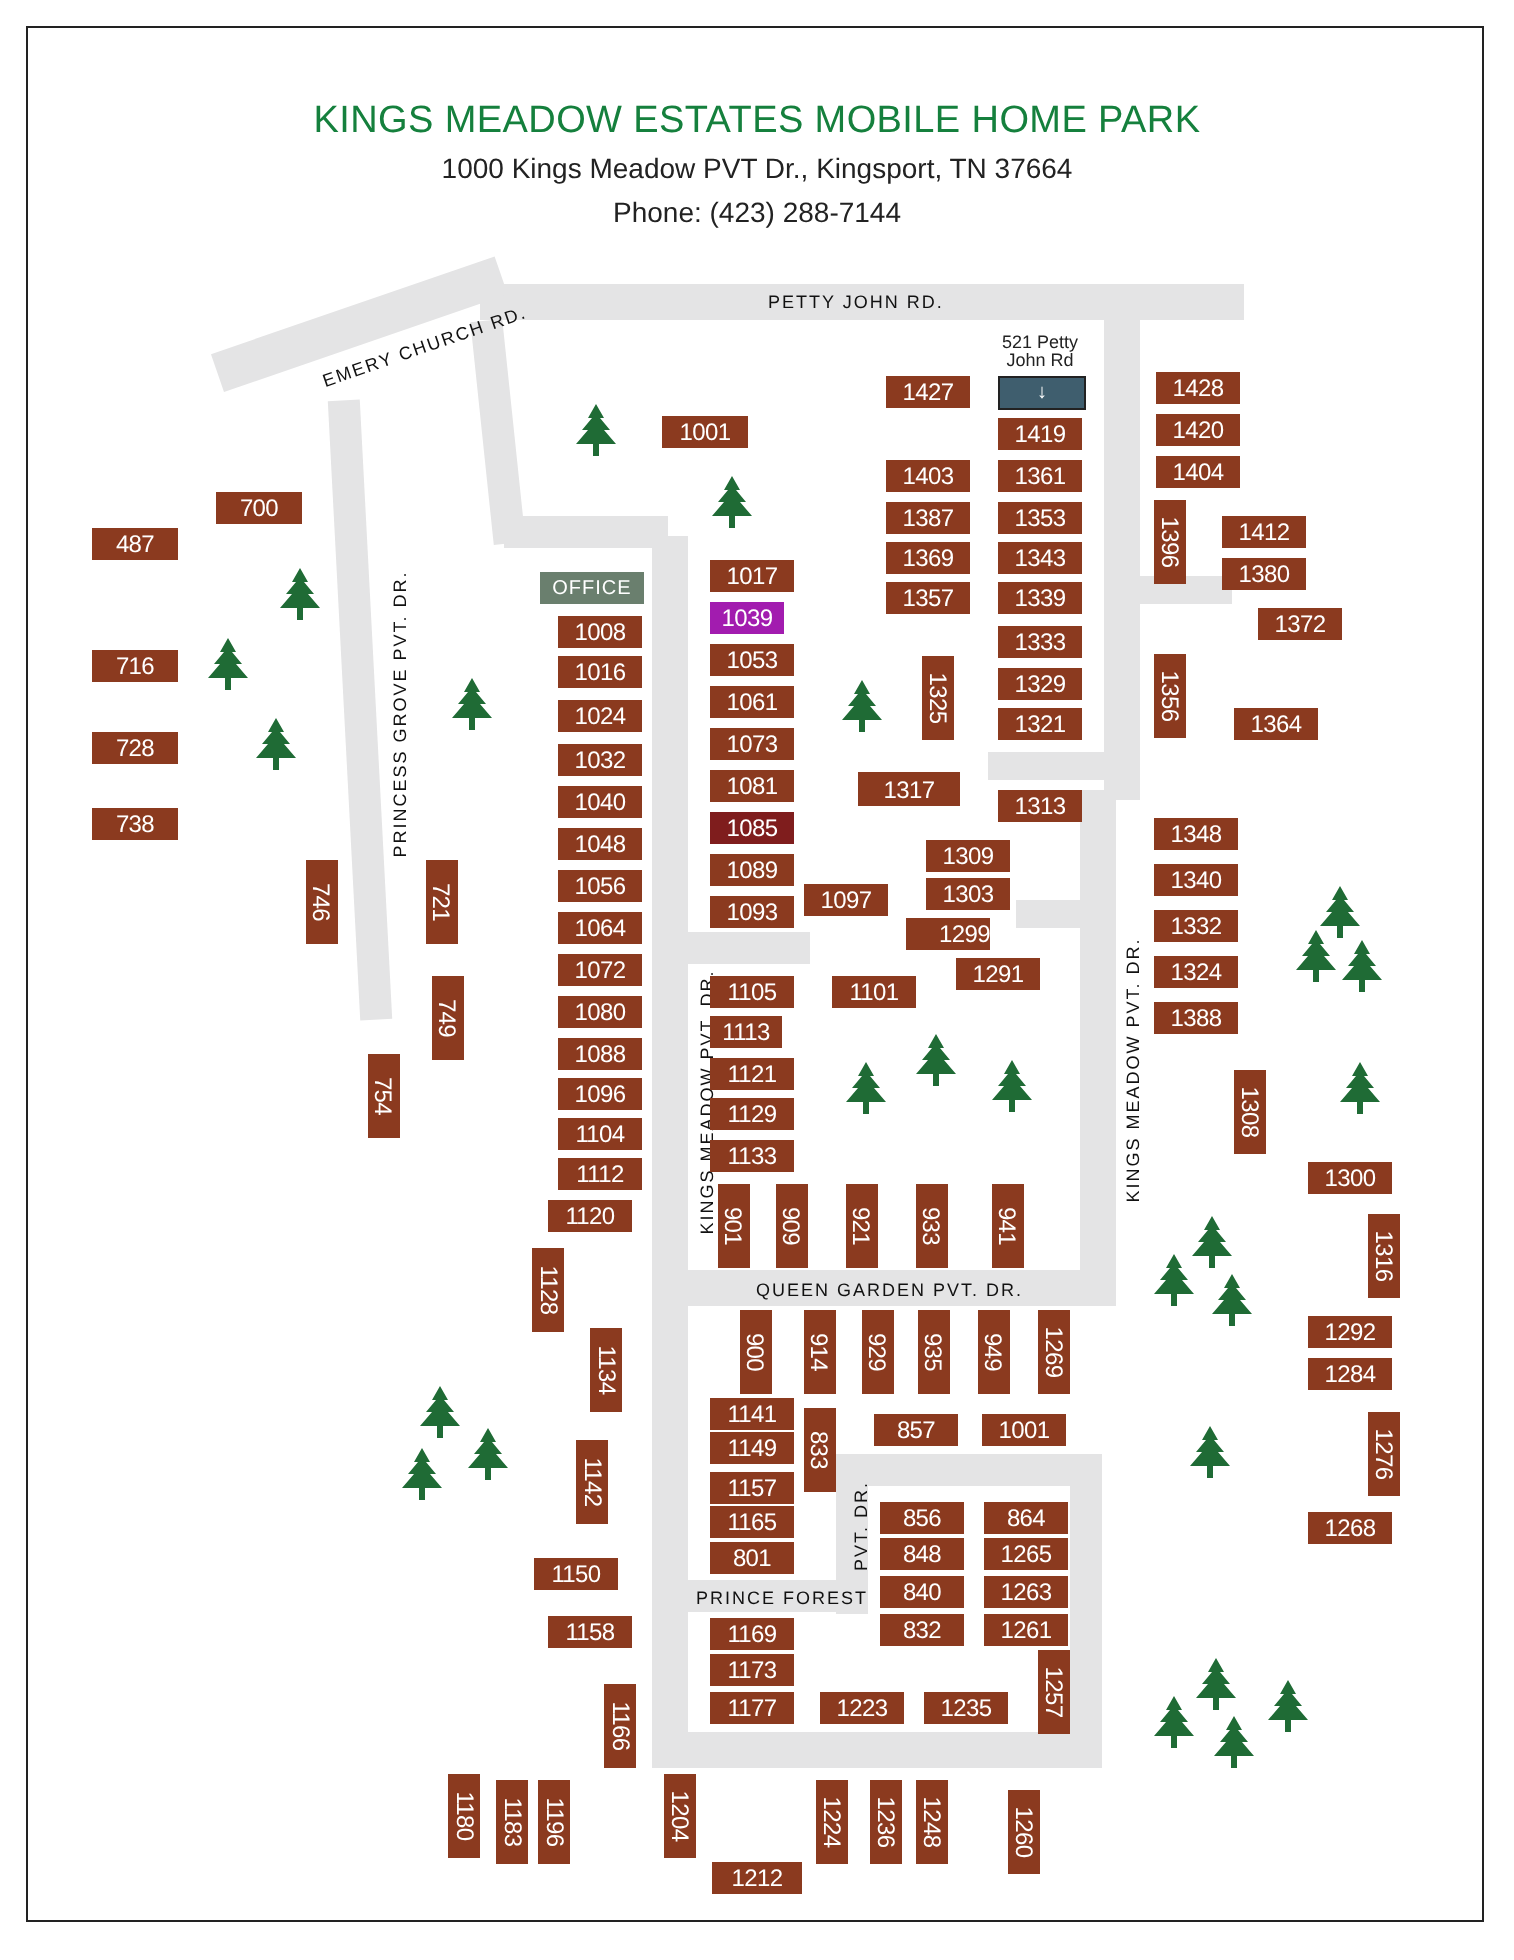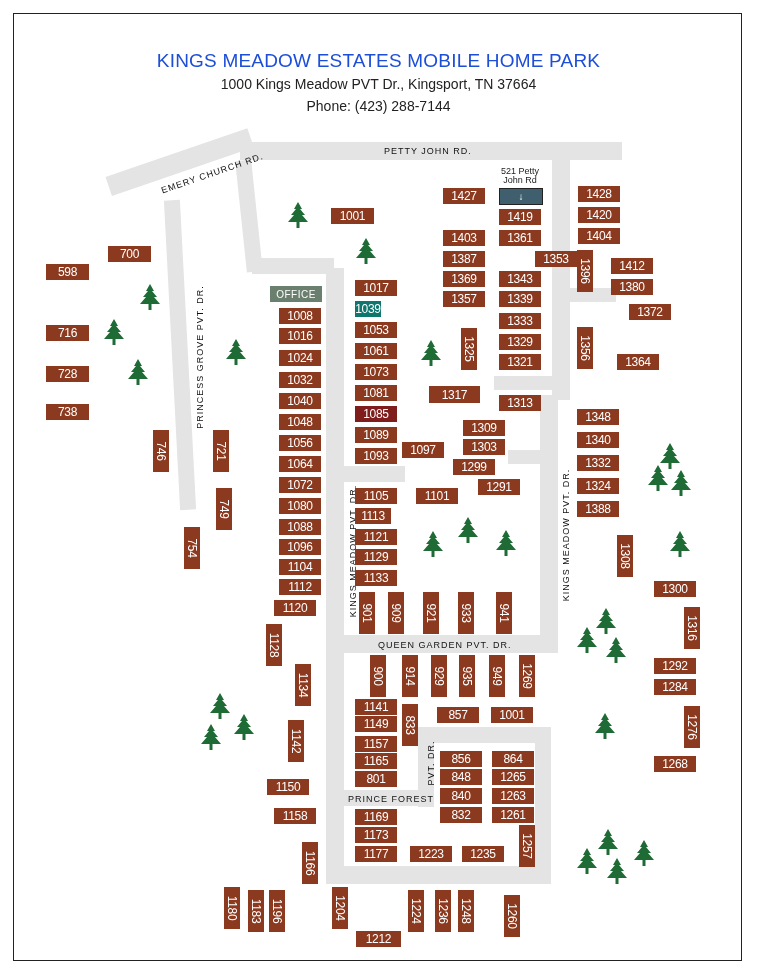--- a/index.html
+++ b/index.html
@@ -1,18 +1,18 @@
 <!DOCTYPE html>
 <html><head>
 <meta charset="utf-8">
 <style>
   html, body { margin:0; padding:0; background:#ffffff; }
   body { width:757px; height:980px; position:relative; overflow:hidden; font-family:"Liberation Sans", sans-serif; }
   .frame { position:absolute; left:13px; top:13px; width:729px; height:948px; border:1.5px solid #222; box-sizing:border-box; }
-  .title { position:absolute; left:0; width:757px; top:50px; text-align:center; color:#1d4ed8; font-size:19px; letter-spacing:0.2px; }
+  .title { position:absolute; left:0; width:757px; top:50px; text-align:center; color:#15803d; font-size:19px; letter-spacing:0.2px; }
   .addr { position:absolute; left:0; width:757px; top:76px; text-align:center; color:#222; font-size:14px; }
   .phone { position:absolute; left:0; width:757px; top:98px; text-align:center; color:#222; font-size:14px; }
   .road { position:absolute; background:#e4e4e5; }
   .road-label { position:absolute; font-size:9px; color:#111; letter-spacing:1px; white-space:nowrap; }
   .lot { position:absolute; background:#8b3a1f; color:#fff; font-size:12px; display:flex; align-items:center; justify-content:center; box-sizing:border-box; letter-spacing:-0.3px; }
   .lot.v span { display:inline-block; transform:rotate(90deg); white-space:nowrap; }
   .office { position:absolute; background:#6a7f6e; color:#fff; font-size:10px; display:flex; align-items:center; justify-content:center; letter-spacing:0.5px; }
   .special { position:absolute; background:#3f5e6e; border:1px solid #222; display:flex; align-items:center; justify-content:center; color:#fff; font-size:10px; }
   .special-label { position:absolute; font-size:9px; color:#222; text-align:center; line-height:9px; }
   .tree { position:absolute; width:24px; height:28px; }
@@ -64,21 +64,21 @@
 </div>
 <div class="special" style="left:499px;top:188px;width:42px;height:15px;">
   <span>↓</span>
 </div>
 
 <div id="lots">
     <div class="lot" style="left: 108px; top: 246px; width: 43px; height: 16px; background: rgb(139, 58, 31); text-align: right;">
       <span>700</span>
     </div>
     <div class="lot" style="left: 46px; top: 264px; width: 43px; height: 16px; background: rgb(139, 58, 31);">
-      <span>598</span>
+      <span>487</span>
     </div>
     <div class="lot" style="left: 46px; top: 325px; width: 43px; height: 16px; background: rgb(139, 58, 31);">
       <span>716</span>
     </div>
     <div class="lot" style="left: 46px; top: 366px; width: 43px; height: 16px; background: rgb(139, 58, 31);">
       <span>728</span>
     </div>
     <div class="lot" style="left: 46px; top: 404px; width: 43px; height: 16px; background: rgb(139, 58, 31);">
       <span>738</span>
     </div>
@@ -183,21 +183,21 @@
     </div>
     <div class="lot v" style="left: 458px; top: 890px; width: 16px; height: 42px; background: rgb(139, 58, 31);">
       <span>1248</span>
     </div>
     <div class="lot v" style="left: 504px; top: 895px; width: 16px; height: 42px; background: rgb(139, 58, 31);">
       <span>1260</span>
     </div>
     <div class="lot" style="left: 355px; top: 280px; width: 42px; height: 16px; background: rgb(139, 58, 31);">
       <span>1017</span>
     </div>
-    <div class="lot" style="left: 355px; top: 301px; width: 26px; height: 16px; background: #0f766e; text-align: right;">
+    <div class="lot" style="left: 355px; top: 301px; width: 37px; height: 16px; background: #a21caf; text-align: right;">
       <span>1039</span>
     </div>
     <div class="lot" style="left: 355px; top: 322px; width: 42px; height: 16px; background: rgb(139, 58, 31);">
       <span>1053</span>
     </div>
     <div class="lot" style="left: 355px; top: 343px; width: 42px; height: 16px; background: rgb(139, 58, 31);">
       <span>1061</span>
     </div>
     <div class="lot" style="left: 355px; top: 364px; width: 42px; height: 16px; background: rgb(139, 58, 31);">
       <span>1073</span>
@@ -258,21 +258,21 @@
     </div>
     <div class="lot" style="left: 443px; top: 230px; width: 42px; height: 16px; background: rgb(139, 58, 31);">
       <span>1403</span>
     </div>
     <div class="lot" style="left: 499px; top: 230px; width: 42px; height: 16px; background: rgb(139, 58, 31);">
       <span>1361</span>
     </div>
     <div class="lot" style="left: 443px; top: 251px; width: 42px; height: 16px; background: rgb(139, 58, 31);">
       <span>1387</span>
     </div>
-    <div class="lot" style="left: 499px; top: 251px; width: 42px; height: 16px; background: rgb(139, 58, 31); margin-left: 36px;">
+    <div class="lot" style="left: 499px; top: 251px; width: 42px; height: 16px; background: rgb(139, 58, 31);">
       <span>1353</span>
     </div>
     <div class="lot" style="left: 443px; top: 271px; width: 42px; height: 16px; background: rgb(139, 58, 31);">
       <span>1369</span>
     </div>
     <div class="lot" style="left: 499px; top: 271px; width: 42px; height: 16px; background: rgb(139, 58, 31);">
       <span>1343</span>
     </div>
     <div class="lot" style="left: 443px; top: 291px; width: 42px; height: 16px; background: rgb(139, 58, 31);">
       <span>1357</span>
@@ -297,21 +297,21 @@
     </div>
     <div class="lot" style="left: 499px; top: 395px; width: 42px; height: 16px; background: rgb(139, 58, 31);">
       <span>1313</span>
     </div>
     <div class="lot" style="left: 463px; top: 420px; width: 42px; height: 16px; background: rgb(139, 58, 31);">
       <span>1309</span>
     </div>
     <div class="lot" style="left: 463px; top: 439px; width: 42px; height: 16px; background: rgb(139, 58, 31);">
       <span>1303</span>
     </div>
-    <div class="lot" style="left: 453px; top: 459px; width: 42px; height: 16px; background: rgb(139, 58, 31);">
+    <div class="lot" style="left: 453px; top: 459px; width: 42px; height: 16px; background: rgb(139, 58, 31); justify-content: flex-end;">
       <span>1299</span>
     </div>
     <div class="lot" style="left: 478px; top: 479px; width: 42px; height: 16px; background: rgb(139, 58, 31);">
       <span>1291</span>
     </div>
     <div class="lot" style="left: 578px; top: 186px; width: 42px; height: 16px; background: rgb(139, 58, 31);">
       <span>1428</span>
     </div>
     <div class="lot" style="left: 578px; top: 207px; width: 42px; height: 16px; background: rgb(139, 58, 31);">
       <span>1420</span>

